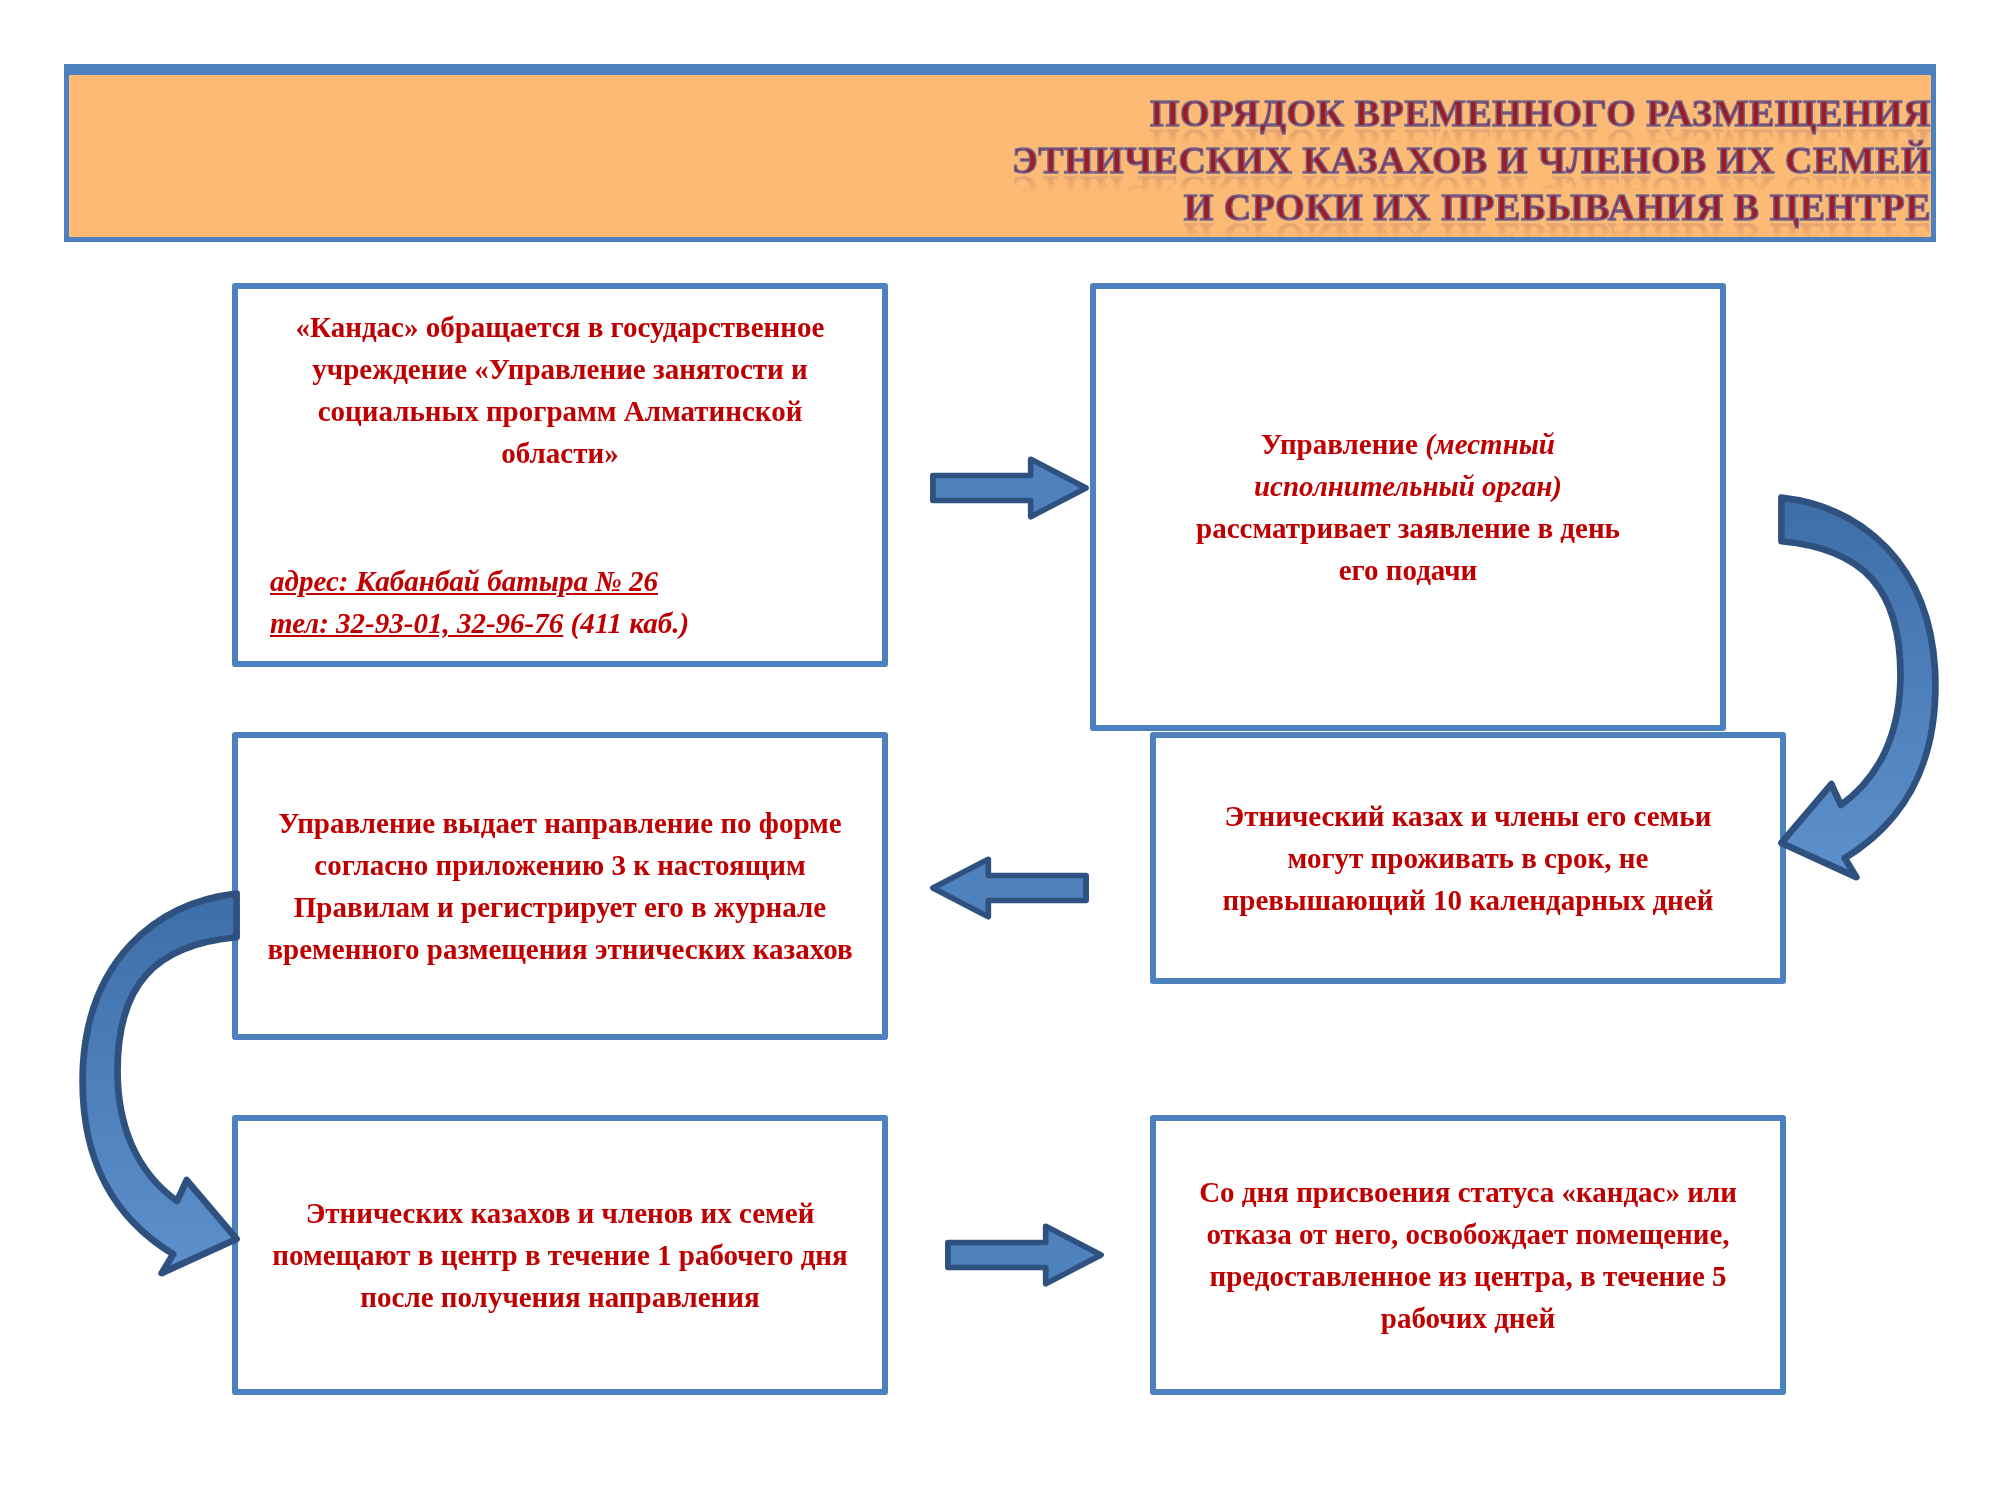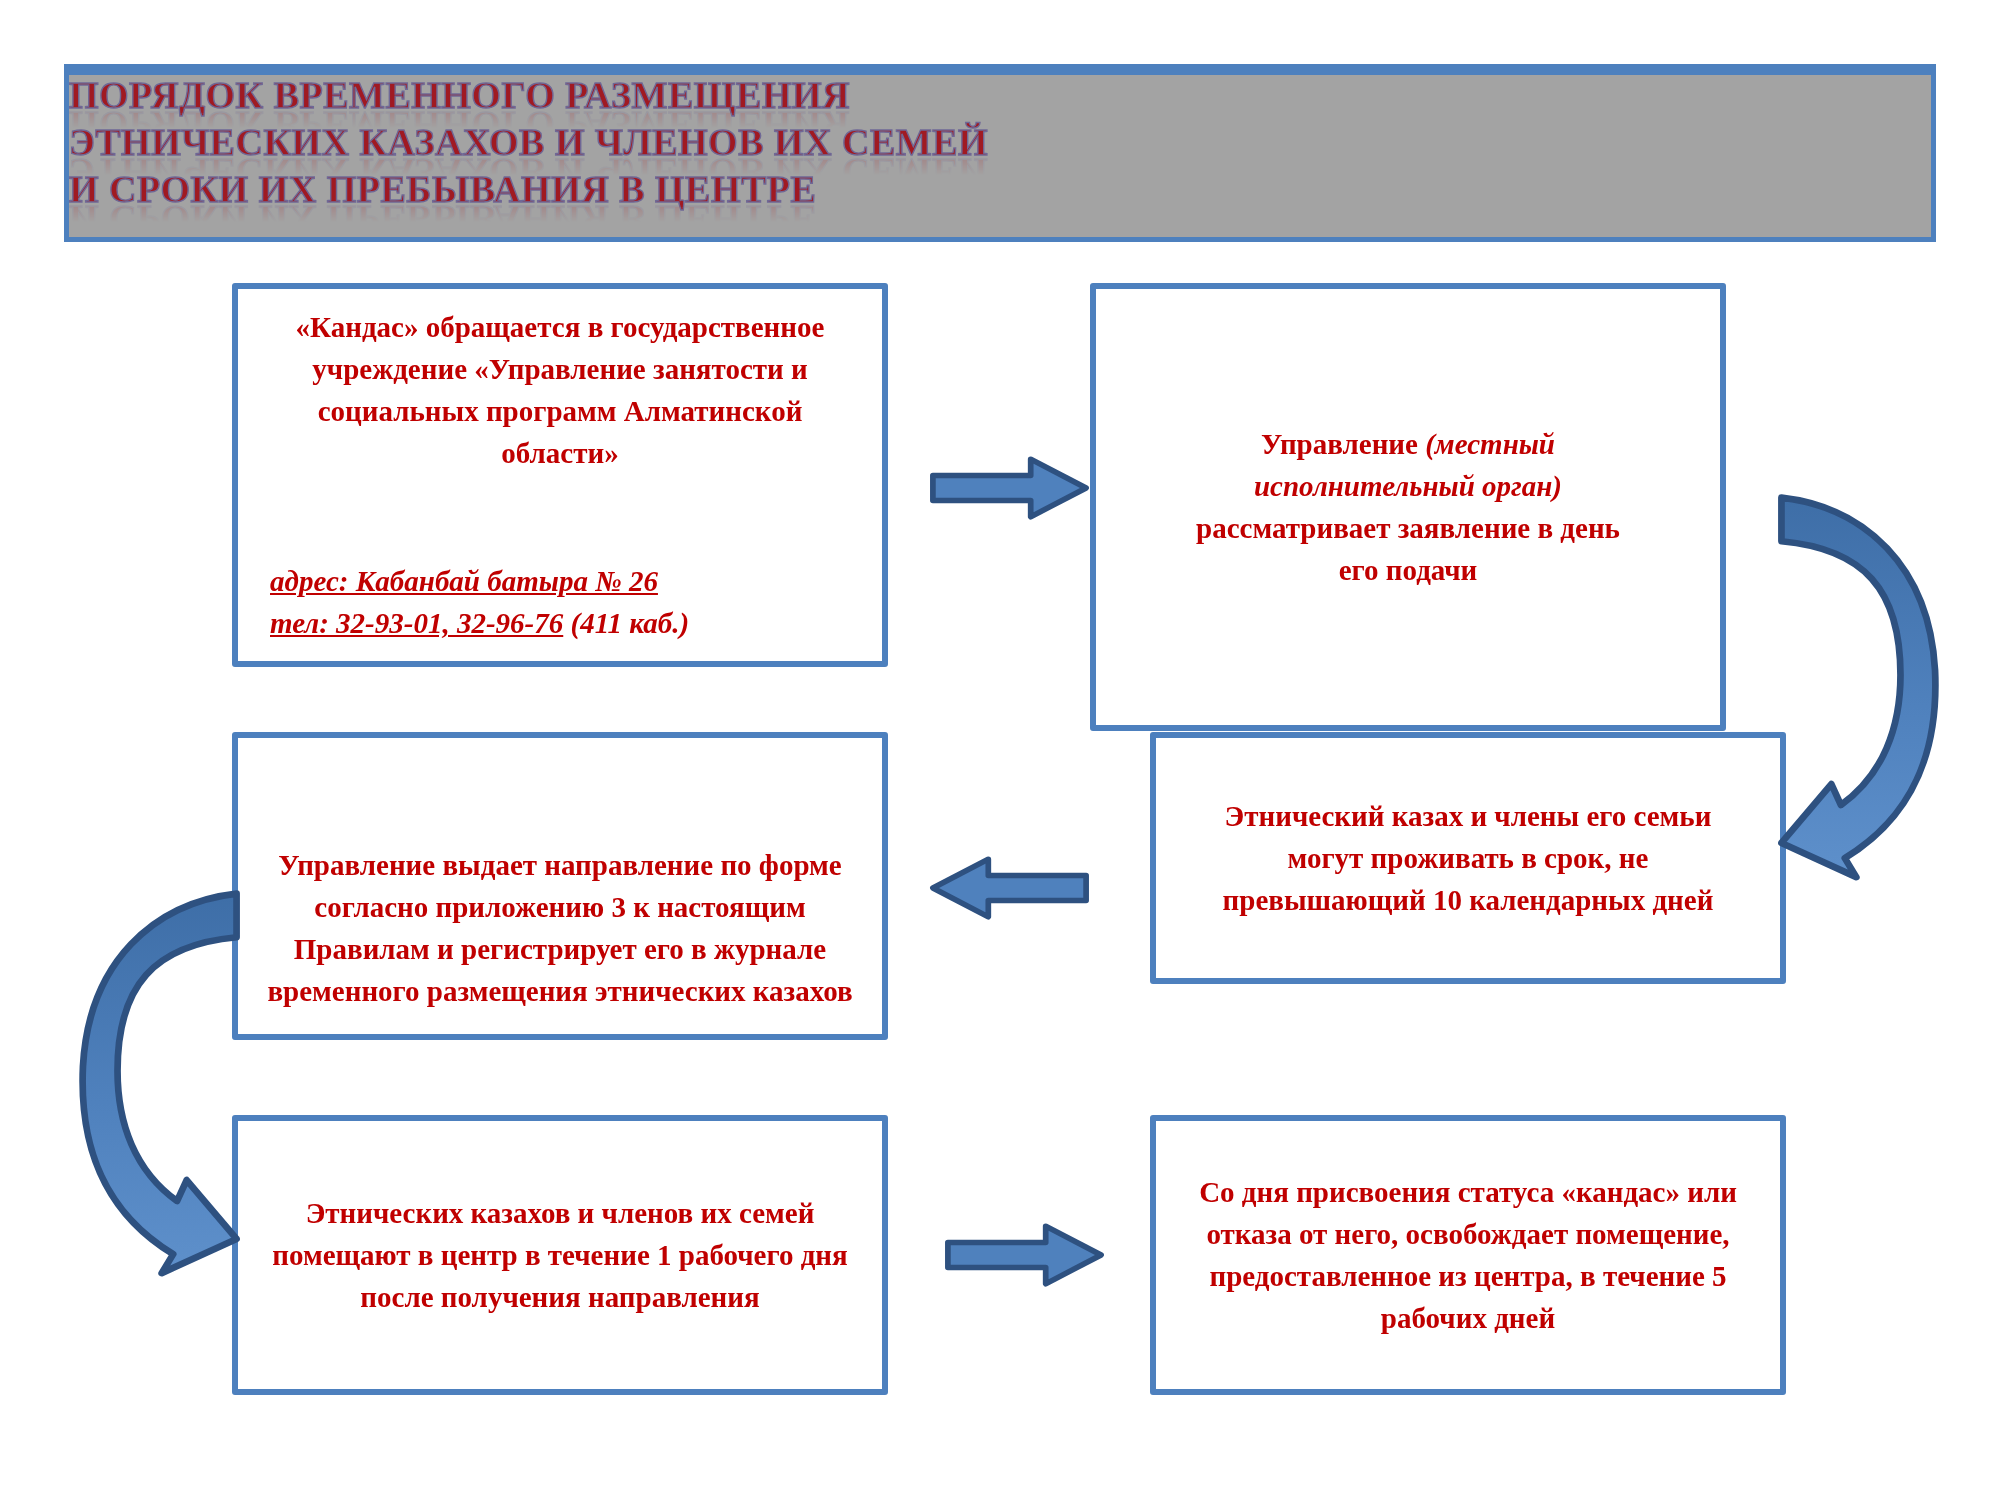--- a/index.html
+++ b/index.html
@@ -5,21 +5,21 @@
   html,body{margin:0;padding:0;background:#ffffff;}
   .slide{
     position:relative;width:2000px;height:1500px;background:#ffffff;overflow:hidden;
     font-family:"Liberation Serif","DejaVu Serif",serif;
   }
 
   
   .title-box{
     position:absolute;left:64px;top:64px;width:1872px;height:178px;
     box-sizing:border-box;border:5px solid #4d80be;border-top-width:11px;
-    text-align:left;background:#a3a3a3;
+    text-align:right;padding-top:18px;background:#fdba74;
   }
   .tline{
     position:relative;height:47px;font-weight:bold;font-size:38px;line-height:40px;
     color:#a01a22;letter-spacing:.5px;
     -webkit-text-stroke:1.4px #6f6896;
   }
   .tline .mirror{
     position:absolute;left:0;right:0;top:30px;transform:scaleY(-1);
     opacity:.32;pointer-events:none;
     -webkit-mask-image:linear-gradient(to bottom,transparent 42%,rgba(0,0,0,.85) 100%);
@@ -30,21 +30,21 @@
   .box{
     position:absolute;box-sizing:border-box;background:#fff;
     border:6px solid #4d80be;border-radius:3px;
     color:#c00000;font-weight:bold;font-size:29px;line-height:1.45;
     display:flex;flex-direction:column;justify-content:center;align-items:center;
     text-align:center;padding:22px 28px;
   }
   .box p{margin:0;}
   .b1{left:232px;top:283px;width:656px;height:384px;}
   .b2{left:1090px;top:283px;width:636px;height:448px;}
-  .b3{left:232px;top:732px;width:656px;height:308px;justify-content:flex-end;}
+  .b3{left:232px;top:732px;width:656px;height:308px;}
   .b4{left:1150px;top:732px;width:636px;height:252px;}
   .b5{left:232px;top:1115px;width:656px;height:280px;}
   .b6{left:1150px;top:1115px;width:636px;height:280px;}
   .b1 .main{max-width:600px;}
   .b2 .inner{max-width:430px;}
   .b3 .inner{max-width:620px;}
   .b4 .inner{max-width:600px;}
   .b5 .inner{max-width:620px;}
   .b6 .inner{max-width:600px;}
   .b1 .addr{

